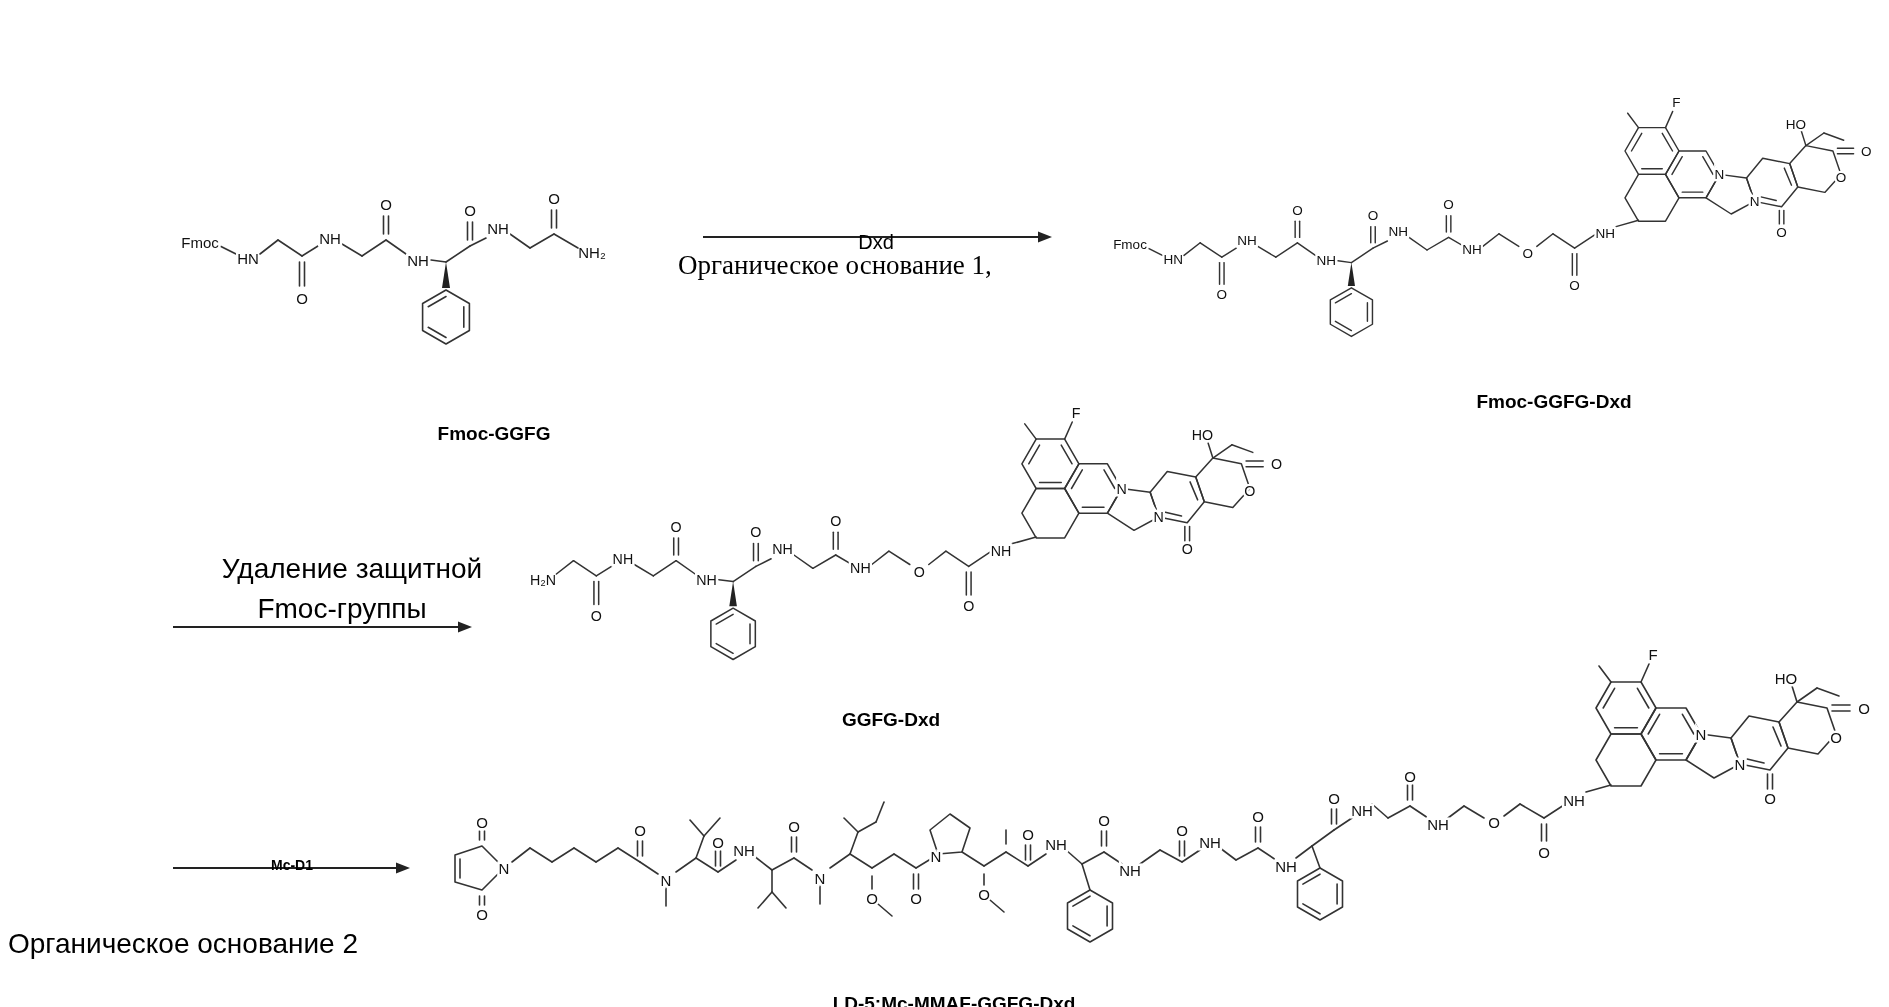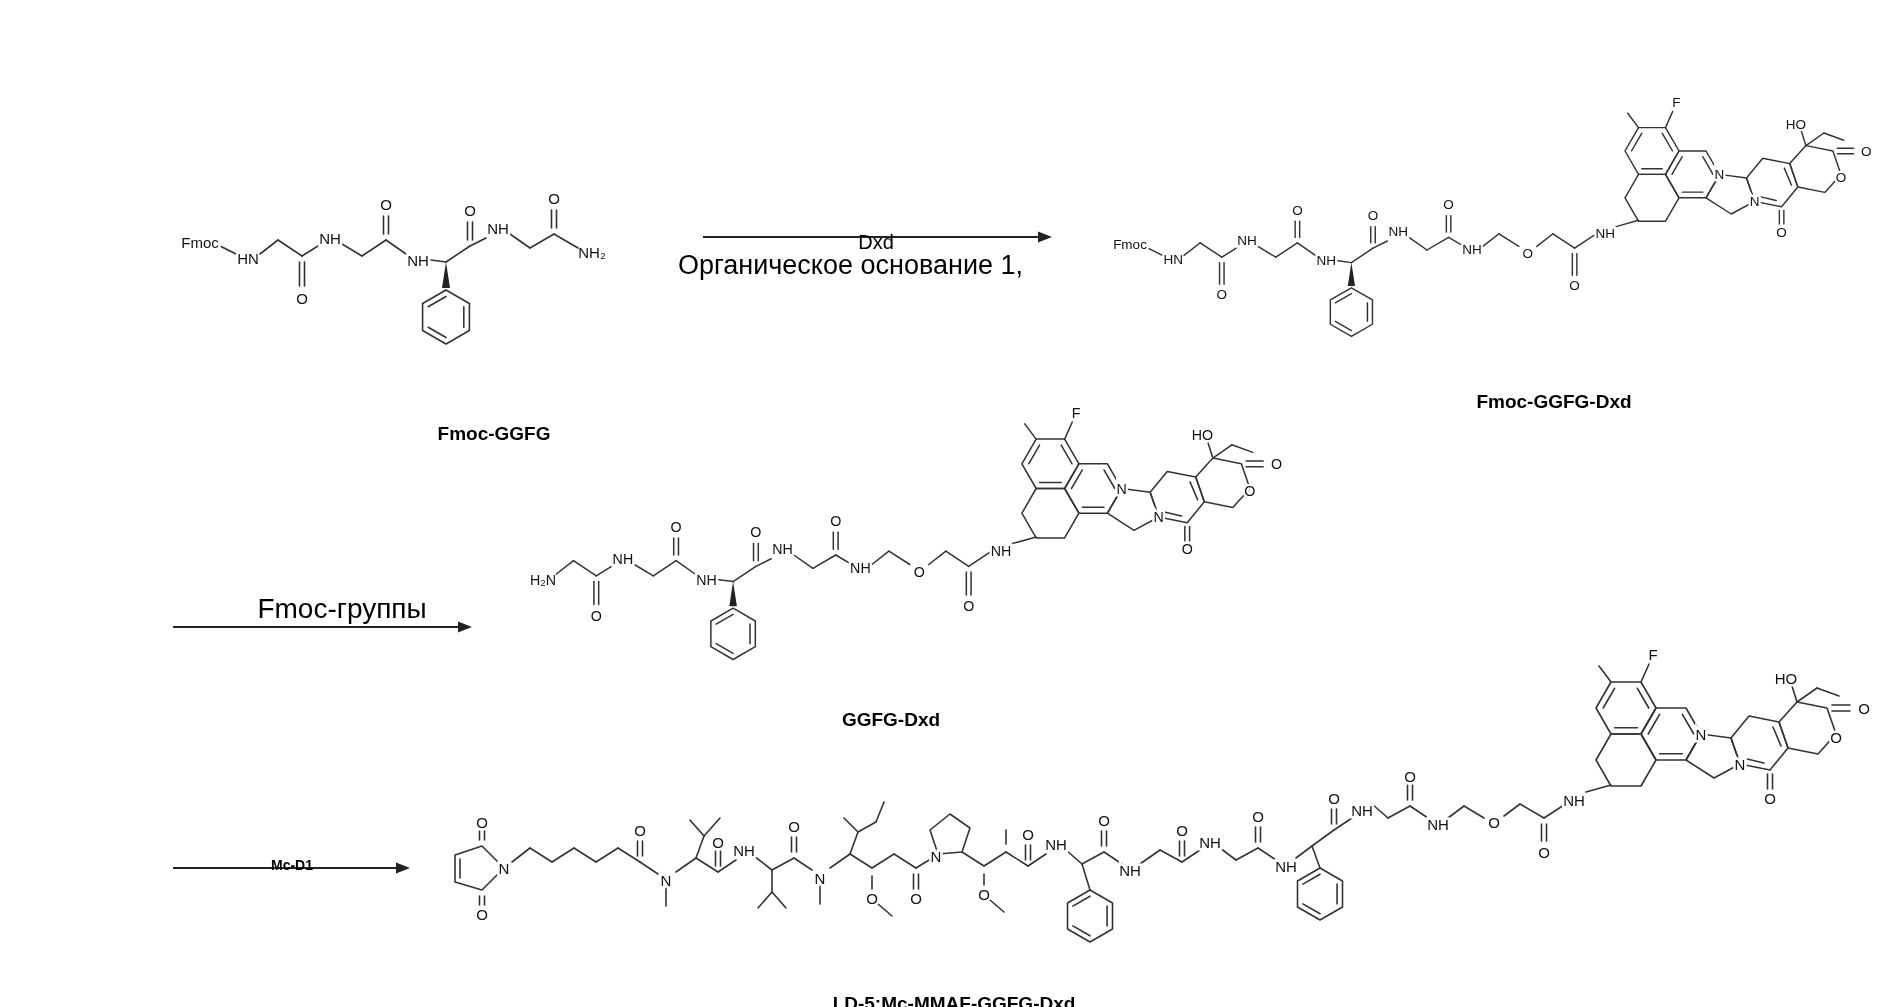--- a/index.html
+++ b/index.html
@@ -8,21 +8,21 @@
   svg#scheme{position:absolute;left:0;top:0;width:1889px;height:1007px;}
   .bond{stroke:#333;stroke-width:1.6;fill:none;stroke-linecap:round;}
   .ring{stroke:#333;stroke-width:1.6;fill:none;stroke-linejoin:round;}
   .wedge{fill:#222;stroke:none;}
   .atom{font-family:"Liberation Sans",sans-serif;font-size:15px;fill:#111;
         stroke:#fff;stroke-width:5px;paint-order:stroke;text-anchor:middle;dominant-baseline:central;}
   .arrowline{stroke:#222;stroke-width:2;}
   .arrowhead{fill:#222;stroke:none;}
   .t{position:absolute;color:#000;white-space:nowrap;}
   .c{transform:translateX(-50%);margin-top:27px;}
-  .s27{font-size:27px;}
+  .s27{font-size:27px;font-family:Liberation Serif, serif;}
   .s28{font-size:28px;}
   .s20{font-size:20px;}
   .s19{font-size:19px;font-weight:bold;}
   .s17{font-size:14px;font-weight:bold;}
 </style>
 </head>
 <body>
 
 <div class="page">
 
@@ -405,17 +405,19 @@
     </svg>
 
   <div class="t s20 c" style="left:876px;top:204px">Dxd</div>
   <div class="t s27" style="left:678px;top:250px">Органическое основание 1,</div>
 
   <div class="t s19 c" style="left:494px;top:396px">Fmoc-GGFG</div>
   <div class="t s19 c" style="left:1554px;top:364px">Fmoc-GGFG-Dxd</div>
   <div class="t s19 c" style="left:891px;top:682px">GGFG-Dxd</div>
   <div class="t s19 c" style="left:954px;top:966px">LD-5:Mc-MMAF-GGFG-Dxd</div>
 
+  <div class="t s28 c" style="left:352px;top:526px">Удаление защитной</div>
   <div class="t s28 c" style="left:342px;top:566px">Fmoc-группы</div>
 
   <div class="t s17 c" style="left:292px;top:830px">Mc-D1</div>
+  <div class="t s28" style="left:8px;top:928px">Органическое основание 2</div>
 
 </div>
 
 </body></html>

